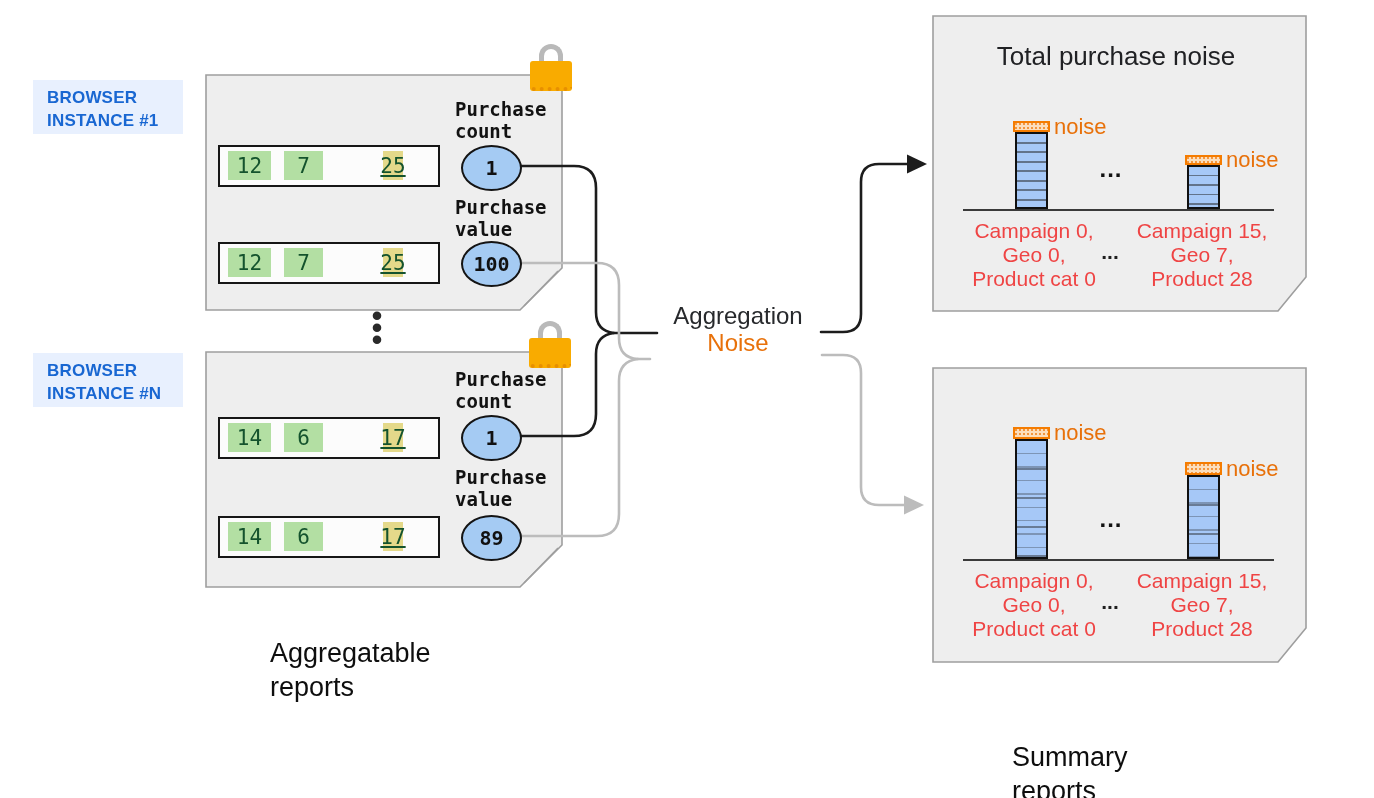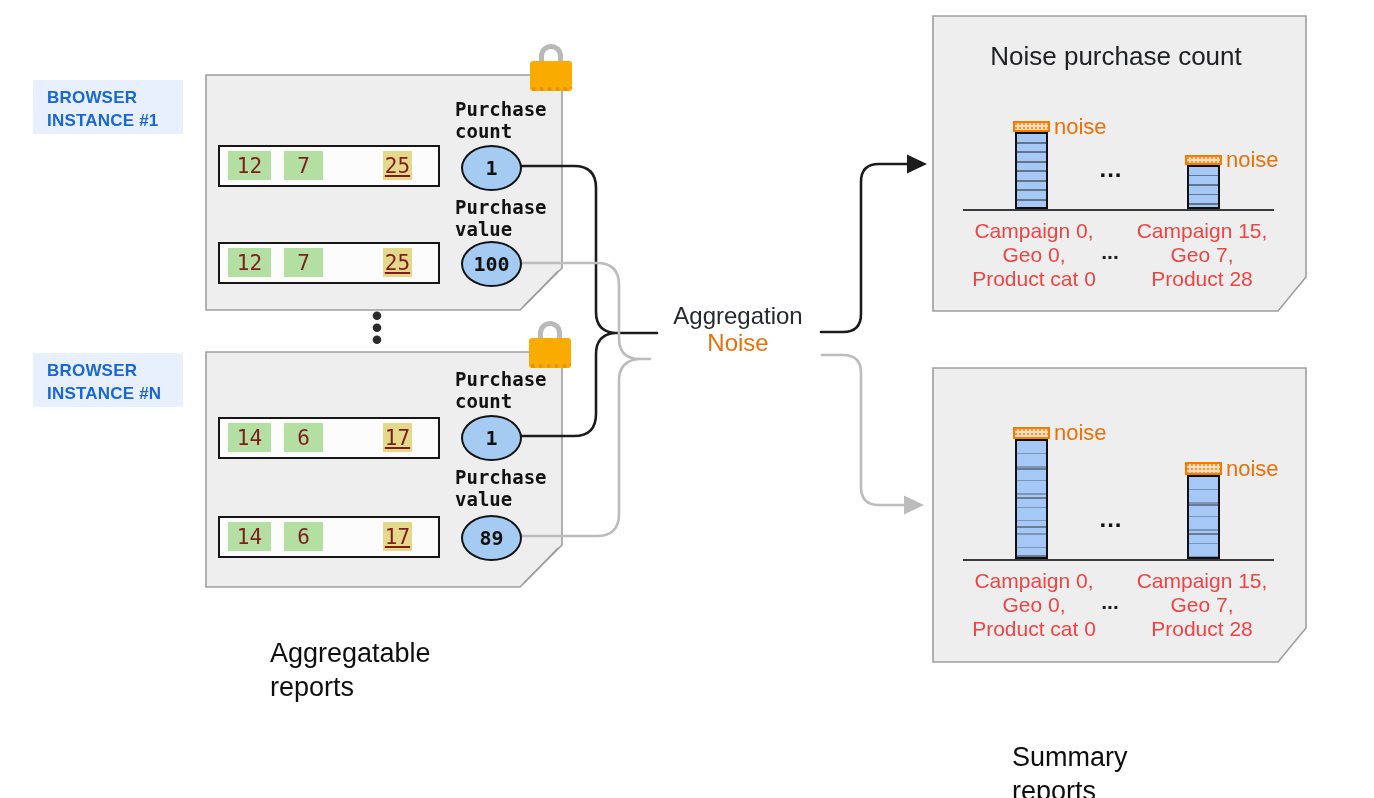--- a/index.html
+++ b/index.html
@@ -10,24 +10,24 @@
 
   
   .badge{width:150px;height:54px;background:#e8f0fe;color:#1967d2;
          font:700 17px/23px "Liberation Sans",sans-serif;padding:6px 0 0 14px;
          box-sizing:border-box;letter-spacing:.2px;}
 
   
   .valrow{width:222px;height:42px;background:#fcfcfc;border:2.6px solid #161616;
           box-sizing:border-box;}
   .cell{position:absolute;top:4px;height:29px;display:flex;align-items:center;
-        justify-content:center;font:500 21px "DejaVu Sans Mono",monospace;color:#7f1d1d;}
+        justify-content:center;font:500 21px "DejaVu Sans Mono",monospace;color:#14532d;}
   .cell.g1{left:8px;width:43px;background:#b3dfa3;}
   .cell.g2{left:64px;width:39px;background:#b3dfa3;}
-  .cell.yy{left:163px;width:29px;background:#e4d98a;text-decoration:underline;}
+  .cell.yy{left:163px;width:20px;background:#e4d98a;text-decoration:underline;}
 
   
   .plabel{font:700 19px/22px "DejaVu Sans Mono",monospace;color:#121212;}
   .pill{width:57px;height:42px;border:2.6px solid #141414;border-radius:50%;
         background:#a5cbf3;display:flex;align-items:center;justify-content:center;
         font:700 20px "DejaVu Sans Mono",monospace;color:#111;z-index:3;}
 
   
   .lock{width:44px;z-index:4;}
   .lock .shackle{width:24px;height:19px;border:5px solid #b9b9b9;border-bottom:none;
@@ -164,21 +164,21 @@
     <div>Purchase</div>
     <div>value</div>
   </div>
   <div class="abs pill" style="left:461px;top:515px;">89</div>
 
   <div class="abs midtext" style="left:645px;top:302px;">
     <div>Aggregation</div>
     <div class="orange">Noise</div>
   </div>
 
-  <div class="abs ctitle" style="left:966px;top:41px;">Noise purchase count</div>
+  <div class="abs ctitle" style="left:966px;top:41px;">Total purchase noise</div>
   <div class="plot c0" style="left:963px;top:49px;">
     <div class="bar-main b1" style="height: 77px;"></div>
     <div class="bar-cap cap1" style="bottom: 77px; height: 11px;"></div>
     <div class="noise-lab nl1" style="bottom: 69.5px;">noise</div>
     <div class="bar-main b2" style="height: 44px;"></div>
     <div class="bar-cap cap2" style="bottom: 44px; height: 10px;"></div>
     <div class="noise-lab nl2" style="bottom: 36px;">noise</div>
     <div class="middots">...</div>
   </div>
   <div class="abs xlab" style="left:944px;top:219px;">

